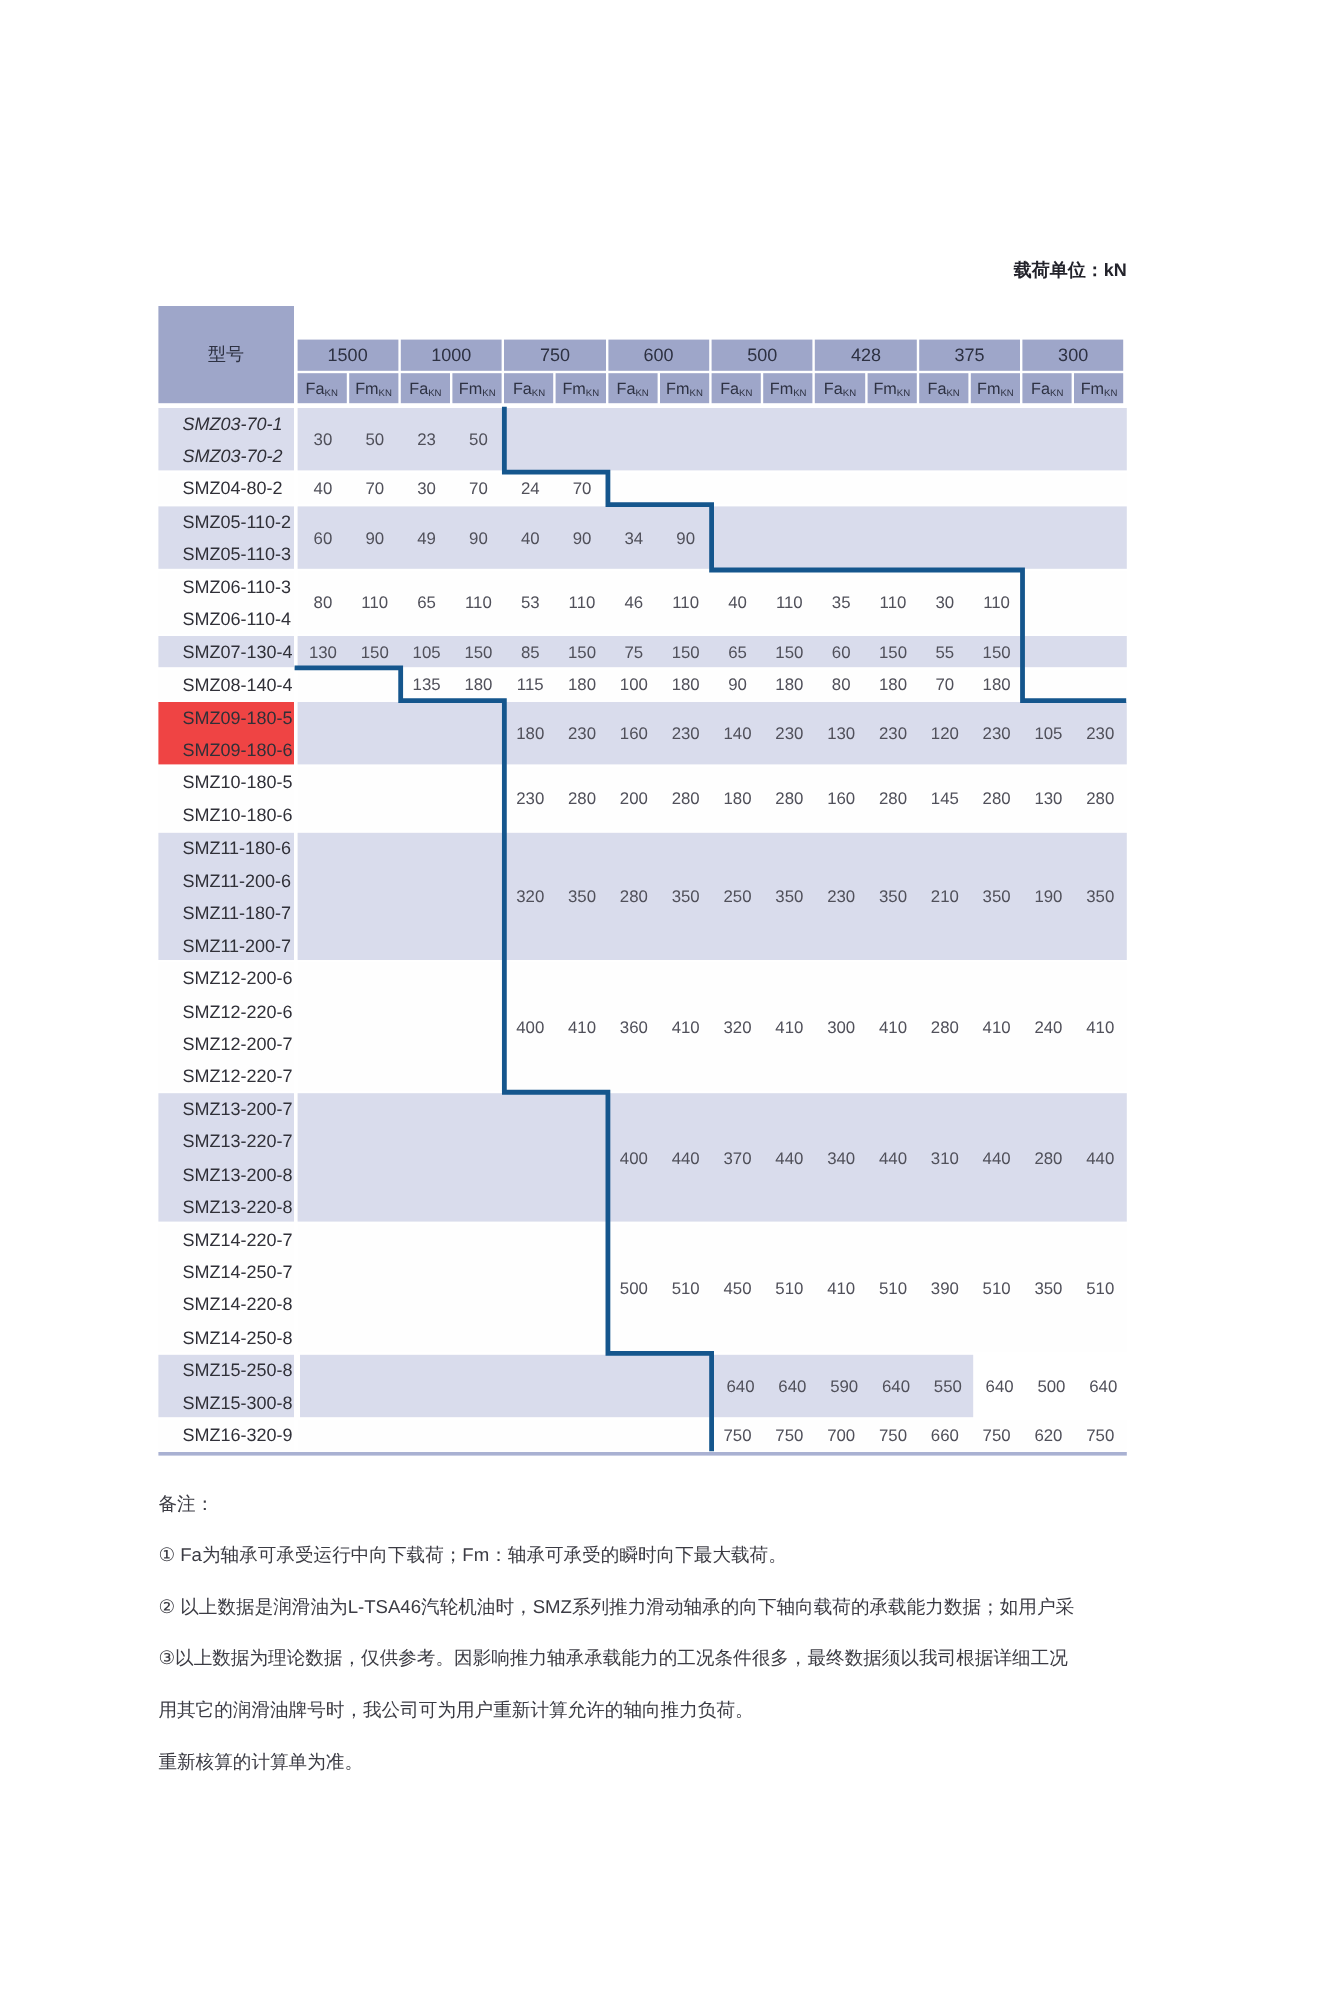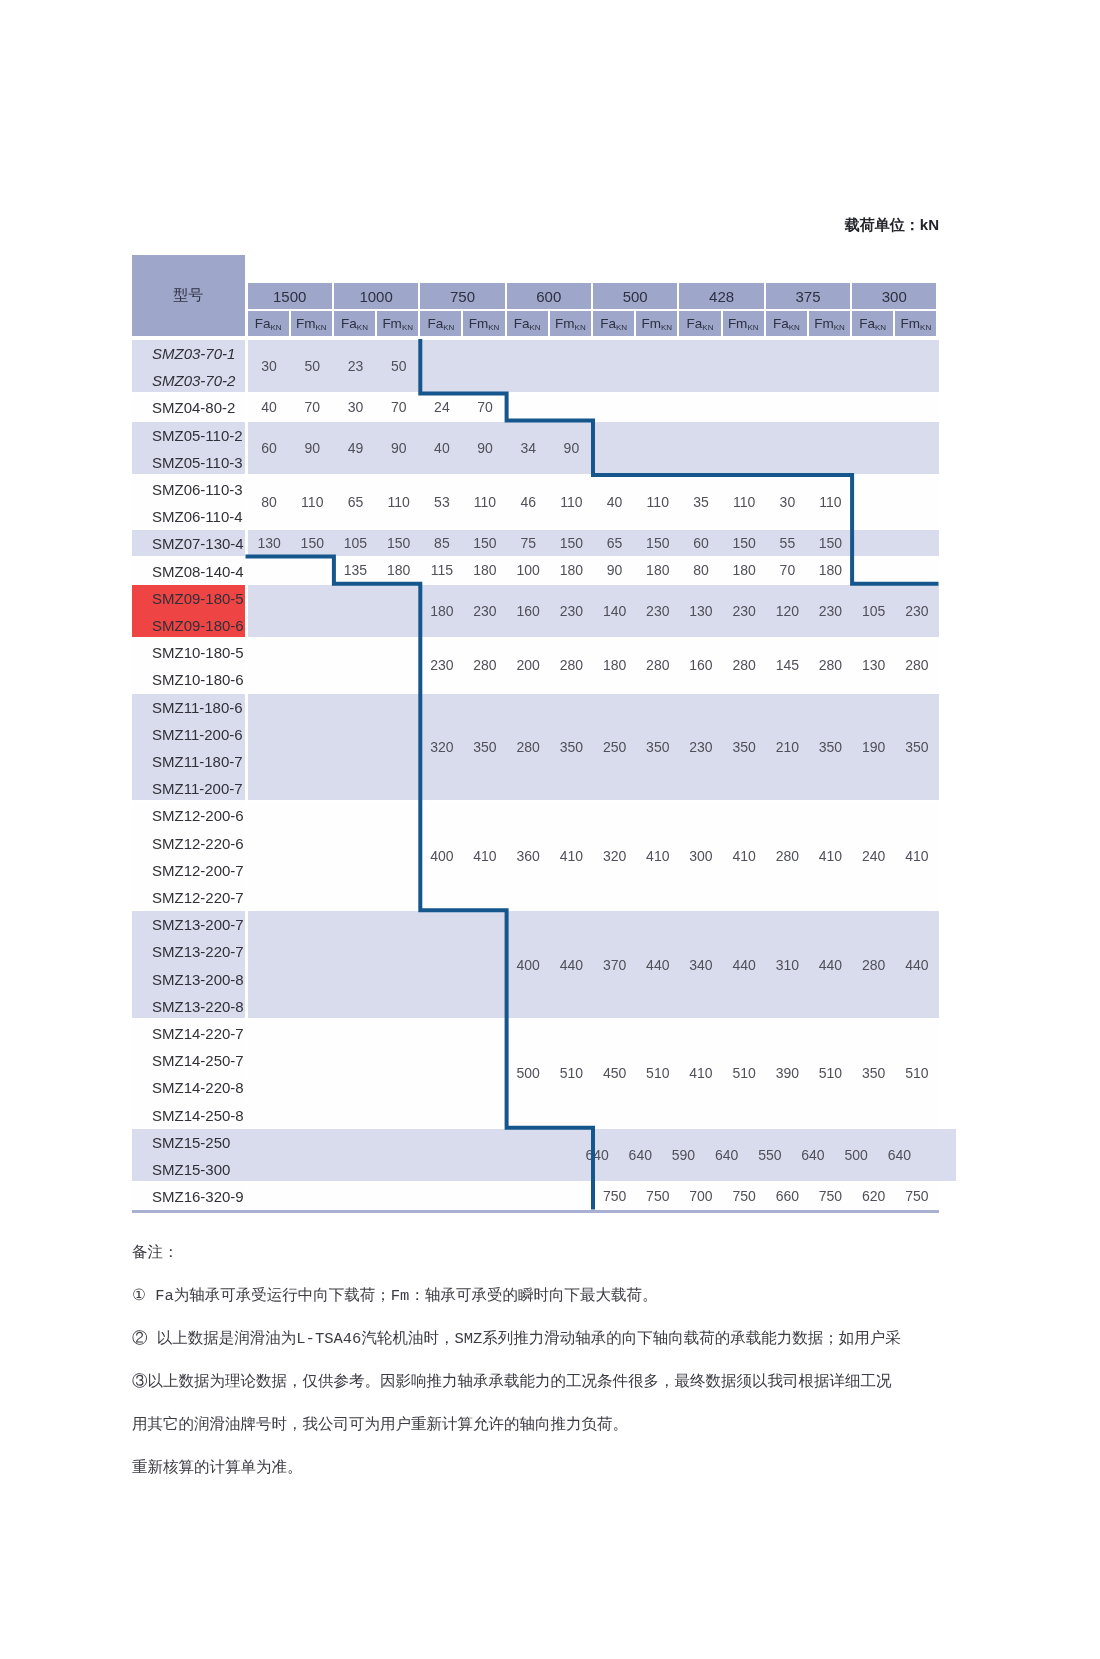--- a/index.html
+++ b/index.html
@@ -37,21 +37,21 @@
   .val{
     position:absolute;
     font-size:14px;color:#50505a;
     text-align:center;
     display:flex;align-items:center;justify-content:center;
   }
   #step-svg{left:0;top:0;pointer-events:none;}
   #bottom-border{background:#a9b1d2;}
   #notes{
     left:132px;top:1232px;width:820px;
-    font-size:15.5px;color:#3b3b43;font-family:Liberation Mono, monospace;
+    font-size:15.5px;color:#3b3b43;
   }
   .note-line{height:43px;line-height:43px;white-space:nowrap;}
 </style>
 </head>
 <body>
 
 <div id="page">
   <div id="unit-label" class="abs">载荷单位：kN</div>
   <div id="table-root" class="abs" style="left:0;top:0;width:1100px;height:1659px;">
       <div class="hdr-cell" style="position: absolute; left: 132px; top: 255px; width: 112.5px; height: 81px;">型号</div>
@@ -311,21 +311,21 @@
         <div class="val" style="left: 475.1px; width: 43.2px; top: 0px; height: 106.8px;">510</div>
         <div class="val" style="left: 518.3px; width: 43.2px; top: 0px; height: 106.8px;">390</div>
         <div class="val" style="left: 561.4px; width: 43.2px; top: 0px; height: 106.8px;">510</div>
         <div class="val" style="left: 604.6px; width: 43.2px; top: 0px; height: 106.8px;">350</div>
         <div class="val" style="left: 647.8px; width: 43.2px; top: 0px; height: 106.8px;">510</div>
       </div>
       <div style="position: absolute; left: 132px; top: 1128.8px; width: 112.5px; height: 52.4px; background: rgb(217, 220, 236);">
         <div class="model-line" style="top: 0px; height: 27.2px;">SMZ15-250-8</div>
         <div class="model-line" style="top: 27.2px; height: 27.2px;">SMZ15-300-8</div>
       </div>
-      <div style="position: absolute; left: 230px; top: 1128.8px; width: 726px; height: 52.4px; background: rgb(217, 220, 236);">
+      <div style="position: absolute; left: 250px; top: 1128.8px; width: 561px; height: 52.4px; background: rgb(217, 220, 236);">
         <div class="val" style="left: 345.5px; width: 43.2px; top: 0px; height: 52.4px;">640</div>
         <div class="val" style="left: 388.7px; width: 43.2px; top: 0px; height: 52.4px;">640</div>
         <div class="val" style="left: 431.9px; width: 43.2px; top: 0px; height: 52.4px;">590</div>
         <div class="val" style="left: 475.1px; width: 43.2px; top: 0px; height: 52.4px;">640</div>
         <div class="val" style="left: 518.3px; width: 43.2px; top: 0px; height: 52.4px;">550</div>
         <div class="val" style="left: 561.4px; width: 43.2px; top: 0px; height: 52.4px;">640</div>
         <div class="val" style="left: 604.6px; width: 43.2px; top: 0px; height: 52.4px;">500</div>
         <div class="val" style="left: 647.8px; width: 43.2px; top: 0px; height: 52.4px;">640</div>
       </div>
       <div style="position: absolute; left: 132px; top: 1183.2px; width: 112.5px; height: 25.2px; background: rgb(254, 254, 254);">

